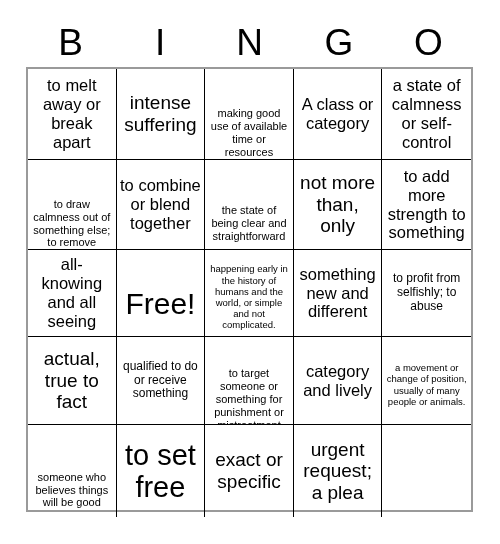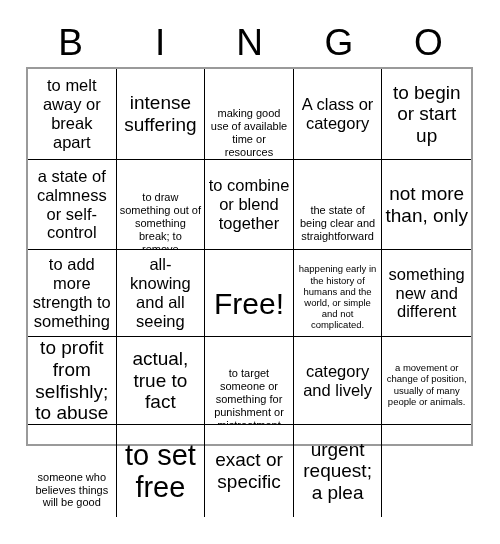--- a/index.html
+++ b/index.html
@@ -43,21 +43,21 @@
     letter-spacing: 0px;
     color: #000000;
   }
 
   
   .grid {
     position: absolute;
     left: 26px;
     top: 67px;
     width: 447px;
-    height: 379px;
+    height: 445px;
     border-top: 2px solid #9a9a9a;
     border-left: 2px solid #9a9a9a;
     border-right: 2px solid #9a9a9a;
     border-bottom: 2px solid #9a9a9a;
     box-sizing: border-box;
     display: grid;
     grid-template-columns: repeat(5, 1fr);
     grid-template-rows: 91px 90px 87px 88px 92px;
     background: #ffffff;
   }
@@ -80,21 +80,21 @@
     display: block;
     width: 100%;
     line-height: 1.12;
     word-wrap: break-word;
     hyphens: none;
   }
 
   
   .fs-xs  { font-size: 9.5px;  line-height: 1.18; margin-top: 8px; }
   .fs-s   { font-size: 11px;   line-height: 1.18; margin-top: 38px; }
-  .fs-m   { font-size: 19px; line-height: 1.15; }
+  .fs-m   { font-size: 12px; line-height: 1.15; }
   .fs-l   { font-size: 16.5px; line-height: 1.14; }
   .fs-xl  { font-size: 19px;   line-height: 1.14; }
   .fs-xxl { font-size: 29px;   line-height: 1.12; }
   .fs-free{ font-size: 30px;   line-height: 1.1; margin-top: 20px; }
 </style>
 </head>
 <body>
 
 <div class="card">
 
@@ -113,27 +113,24 @@
       <div class="cell">
         <span class="cell-text fs-xl">intense suffering</span>
       </div>
       <div class="cell">
         <span class="cell-text fs-s">making good use of available time or resources</span>
       </div>
       <div class="cell">
         <span class="cell-text fs-l">A class or category</span>
       </div>
       <div class="cell">
-        <span class="cell-text fs-xl">to begin or start up</span>
-      </div>
-      <div class="cell">
         <span class="cell-text fs-l">a state of calmness or self-control</span>
       </div>
       <div class="cell">
-        <span class="cell-text fs-s">to draw something out of something break; to remove</span>
+        <span class="cell-text fs-s">to draw calmness out of something else; to remove</span>
       </div>
       <div class="cell">
         <span class="cell-text fs-l">to combine or blend together</span>
       </div>
       <div class="cell">
         <span class="cell-text fs-s">the state of being clear and straightforward</span>
       </div>
       <div class="cell">
         <span class="cell-text fs-xl">not more than, only</span>
       </div>
@@ -152,20 +149,23 @@
       <div class="cell">
         <span class="cell-text fs-l">something new and different</span>
       </div>
       <div class="cell">
         <span class="cell-text fs-m">to profit from selfishly; to abuse</span>
       </div>
       <div class="cell">
         <span class="cell-text fs-xl">actual, true to fact</span>
       </div>
       <div class="cell">
+        <span class="cell-text fs-m">qualified to do or receive something</span>
+      </div>
+      <div class="cell">
         <span class="cell-text fs-s">to target someone or something for punishment or mistreatment</span>
       </div>
       <div class="cell">
         <span class="cell-text fs-l">category and lively</span>
       </div>
       <div class="cell">
         <span class="cell-text fs-xs">a movement or change of position, usually of many people or animals.</span>
       </div>
       <div class="cell">
         <span class="cell-text fs-s">someone who believes things will be good</span>

